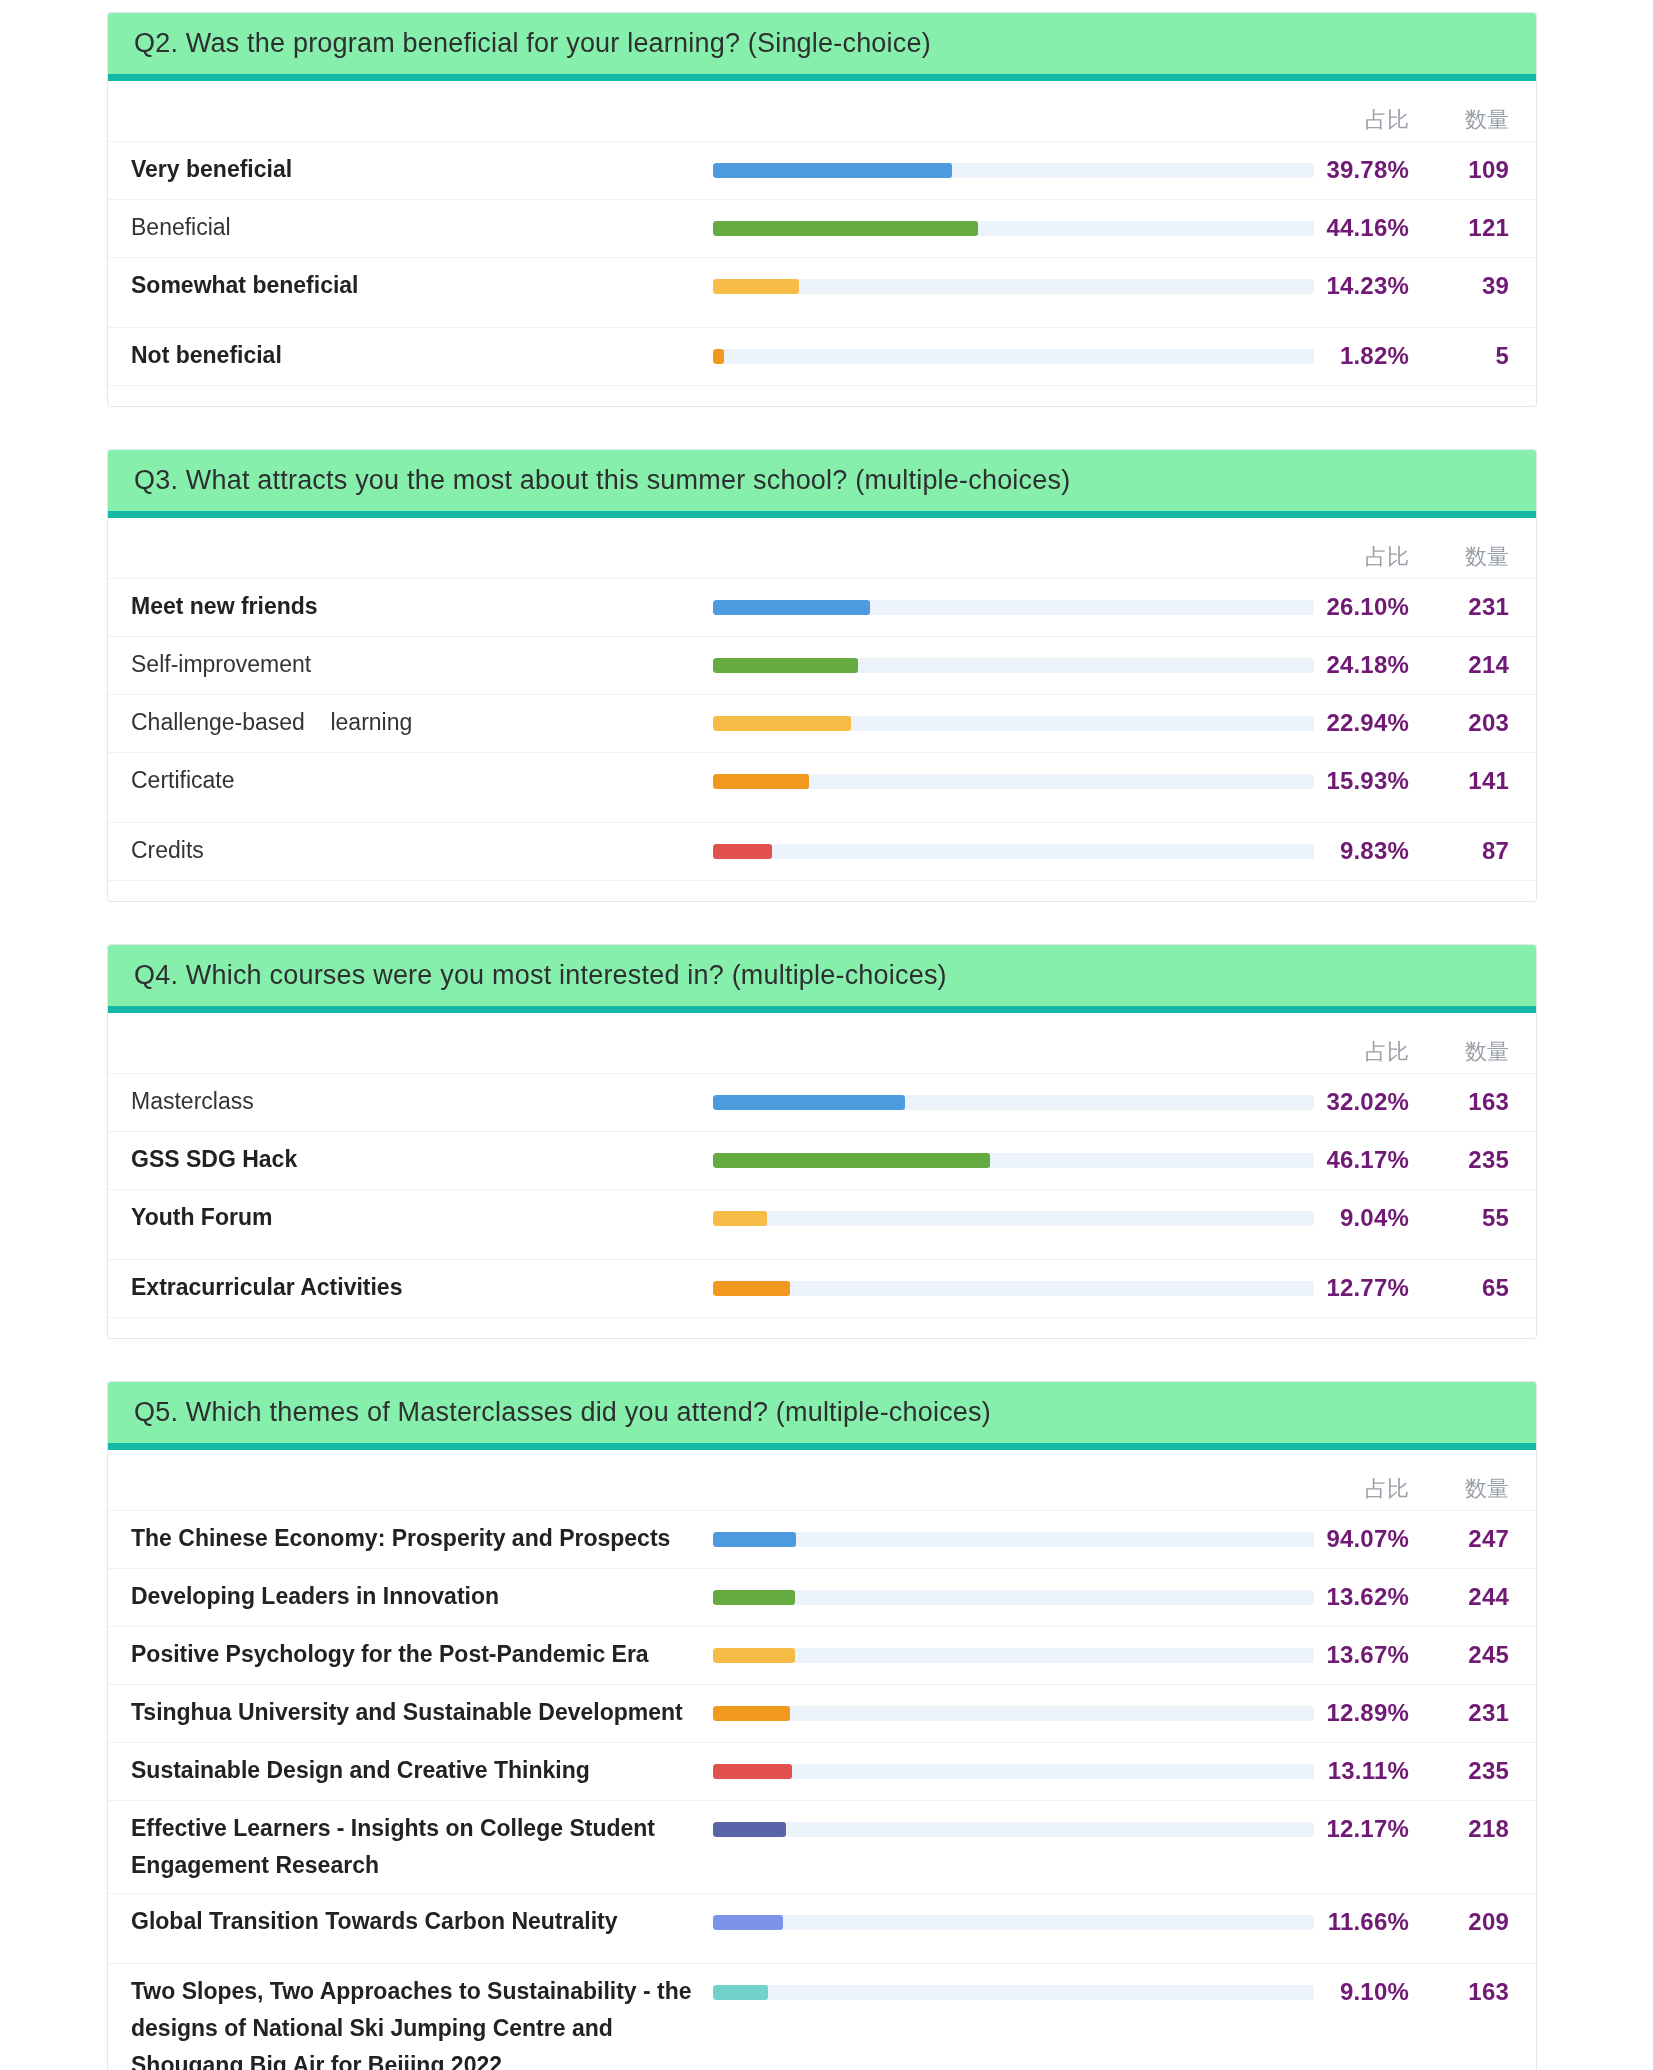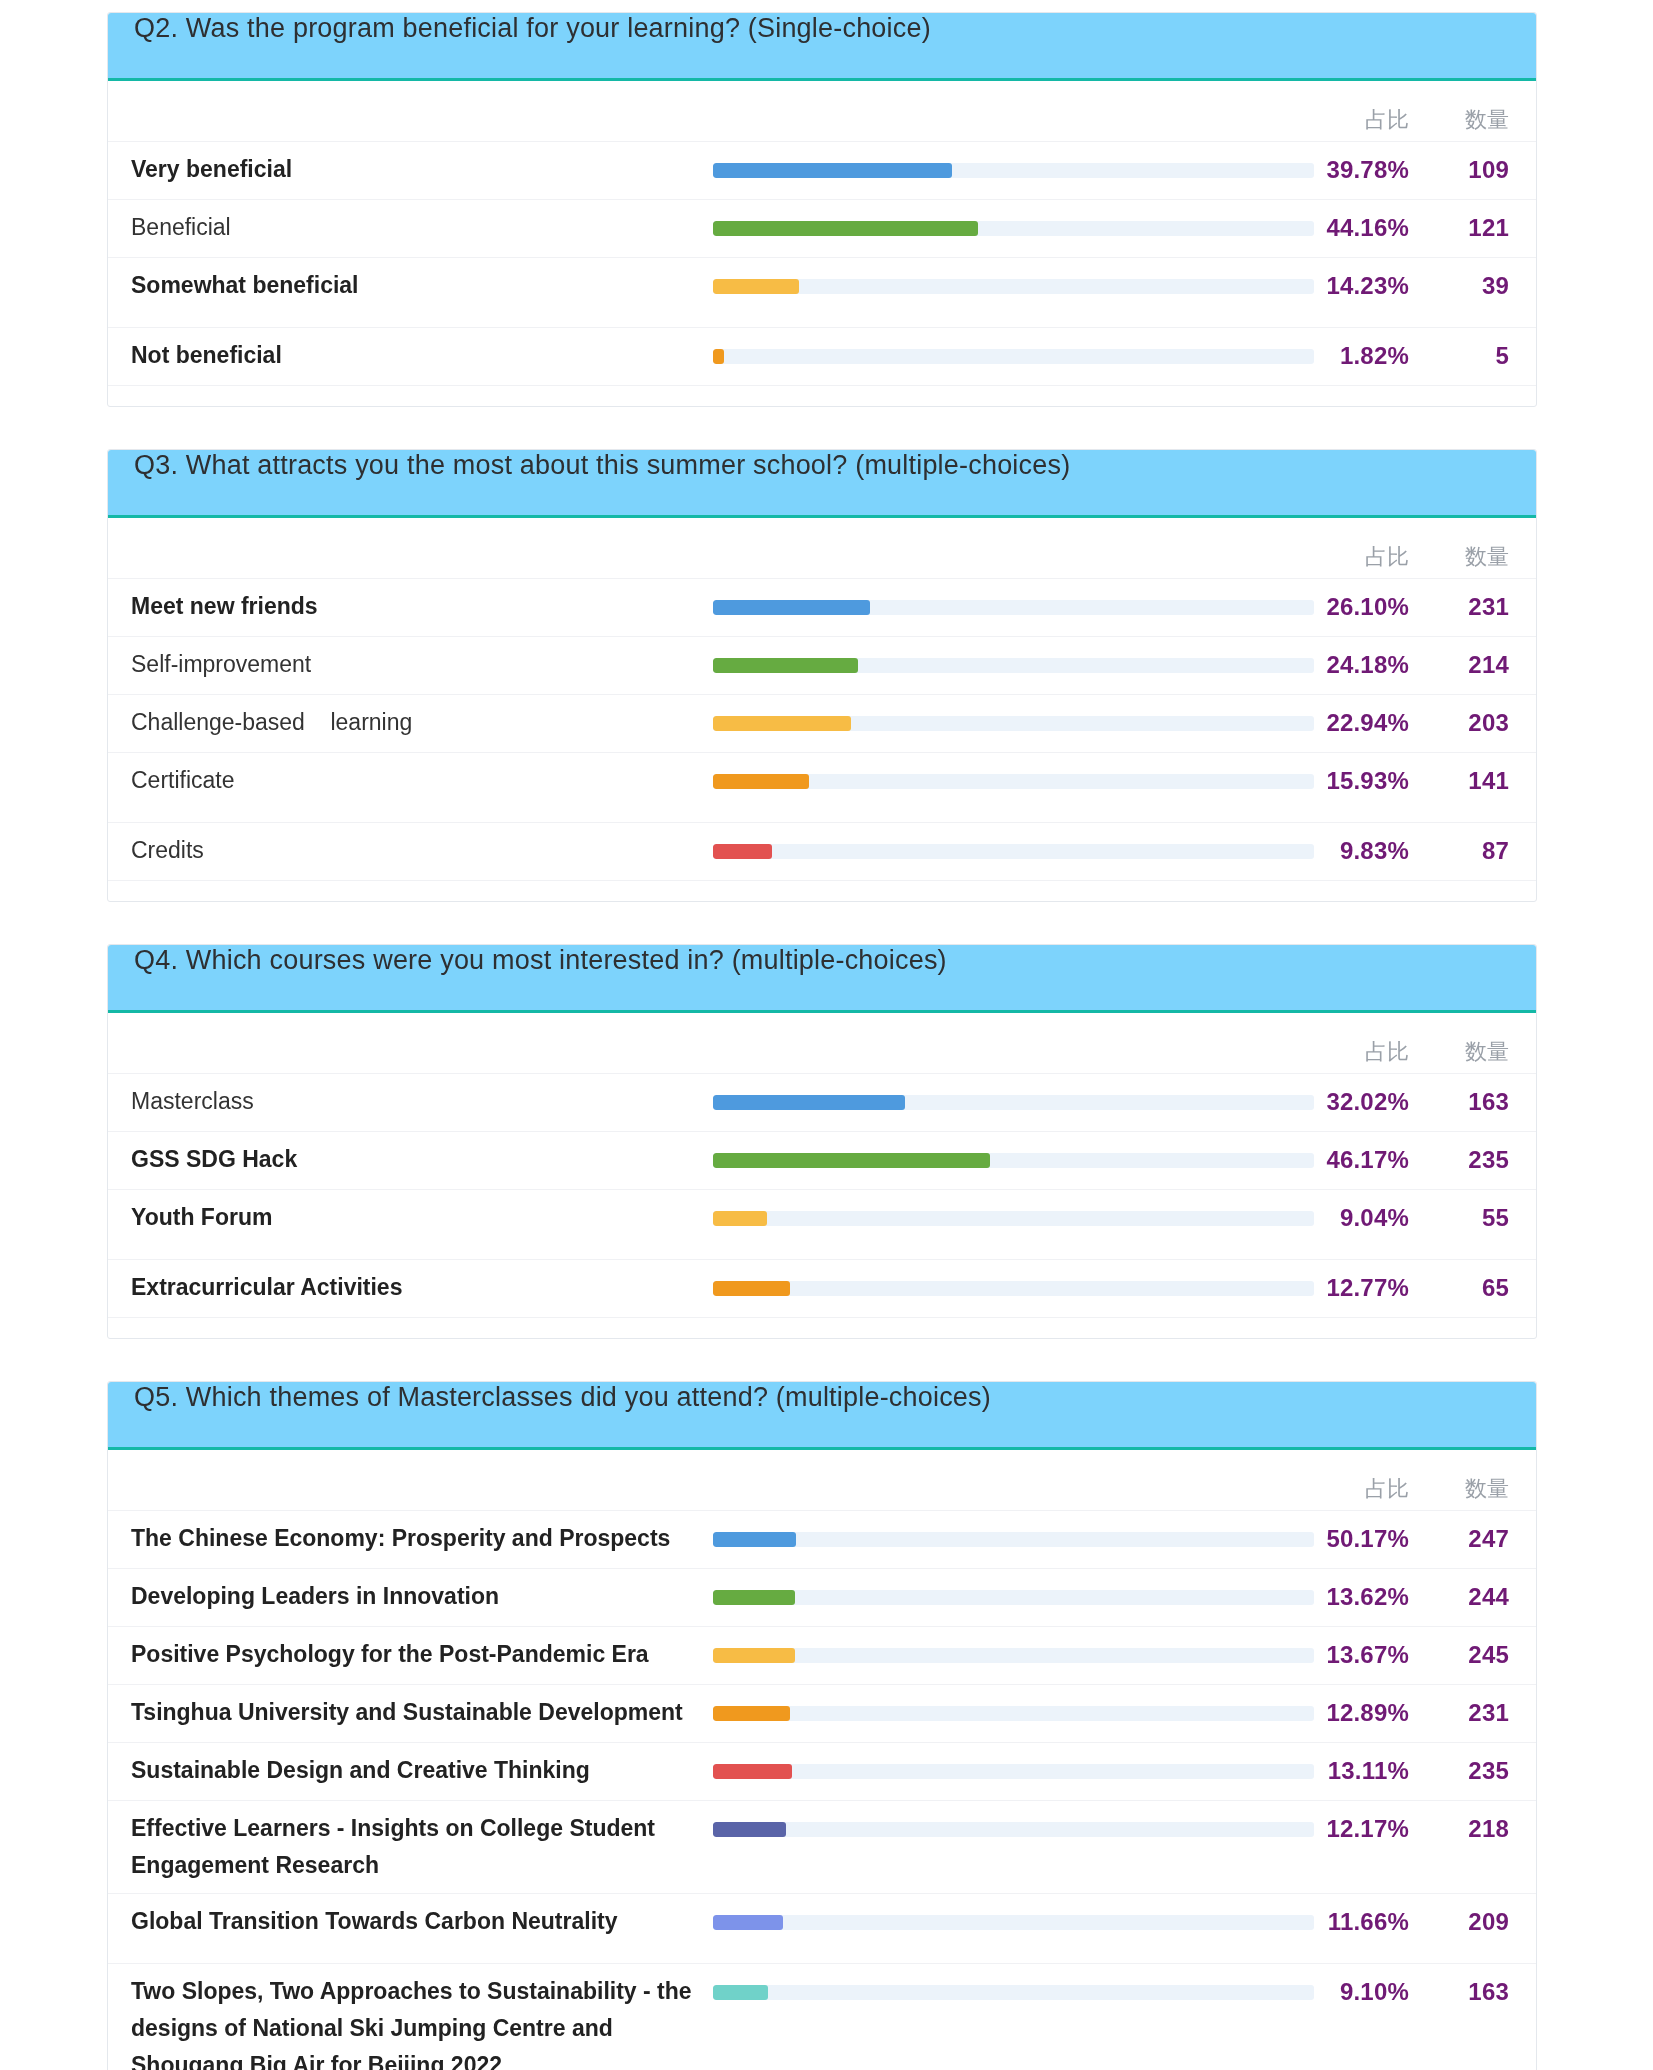--- a/index.html
+++ b/index.html
@@ -14,23 +14,23 @@
     width:1430px;
     margin:0 0 42px 107px;
     background:#ffffff;
     border:1px solid #e4e8ed;
     border-radius:3px;
   }
   .panel:first-child{margin-top:12px;}
   .panel-header{
     box-sizing:border-box;
     height:68px;
-    background:#7dd3fc;
-    border-bottom:3px solid #14b8a6;
-    display:flex;
+    background:#86efac;
+    border-bottom:7px solid #14b8a6;
+    display:flex;align-items:center;
     padding:0 26px;
     border-radius:3px 3px 0 0;
   }
   .panel-title{
     font-size:27px;color:#2e2f31;letter-spacing:0.2px;
     white-space:nowrap;overflow:hidden;
   }
   .grid-row{
     display:grid;
     grid-template-columns:605px 601px 95px 100px;
@@ -324,21 +324,21 @@
     </div>
     <div class="rows">
   <div class="grid-row row">
     <div class="cell-label bold">The Chinese Economy: Prosperity and Prospects</div>
     <div class="cell-bar">
       <div class="bar-track">
         <div class="bar-fill" style="width: 83px; background: rgb(78, 154, 222);"></div>
       </div>
     </div>
     <div class="cell-num">
-      <span class="num">50.17%</span>
+      <span class="num">94.07%</span>
     </div>
     <div class="cell-num">
       <span class="num">247</span>
     </div>
   </div>
 
   <div class="grid-row row">
     <div class="cell-label bold">Developing Leaders in Innovation</div>
     <div class="cell-bar">
       <div class="bar-track">

